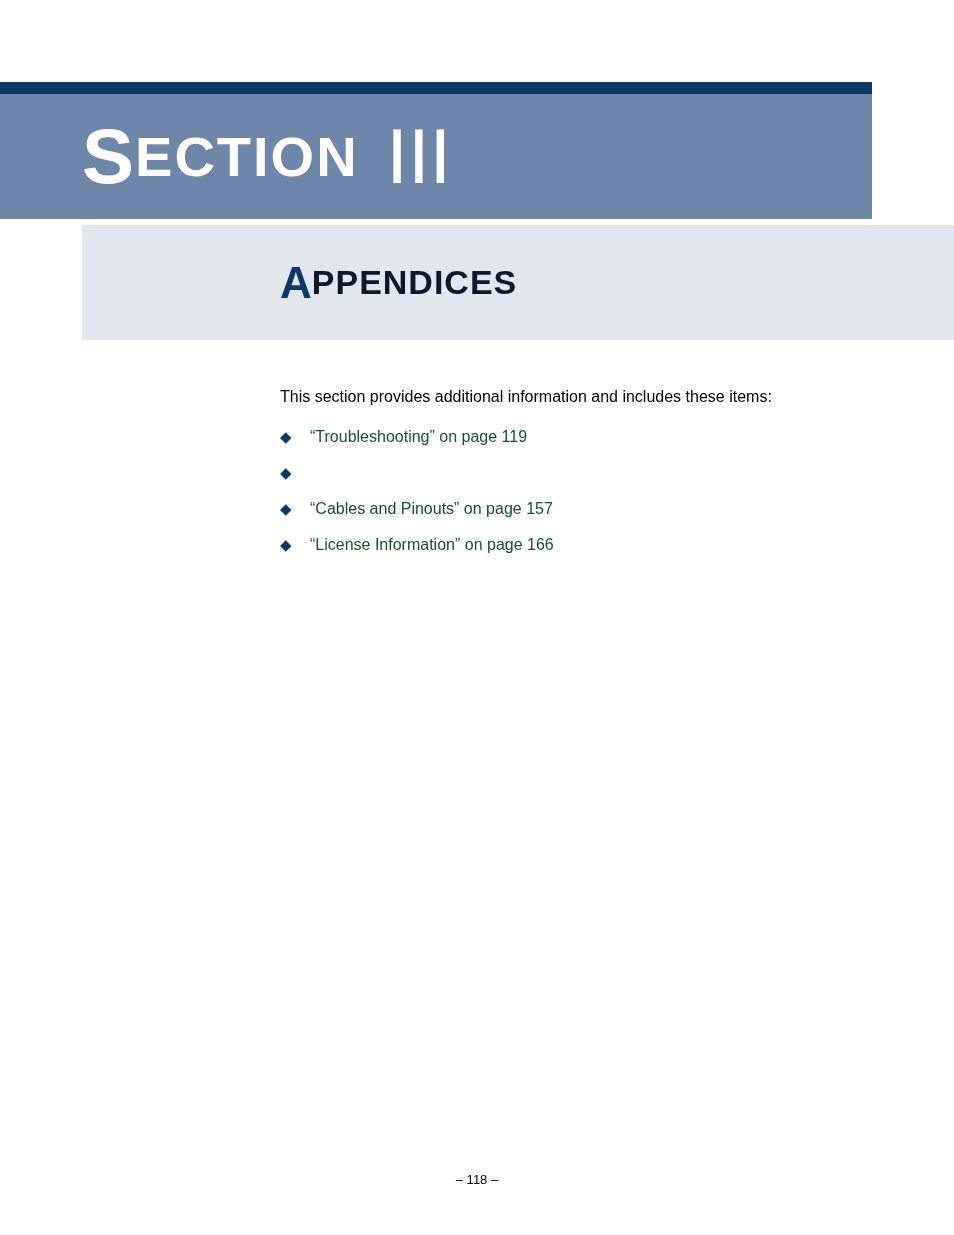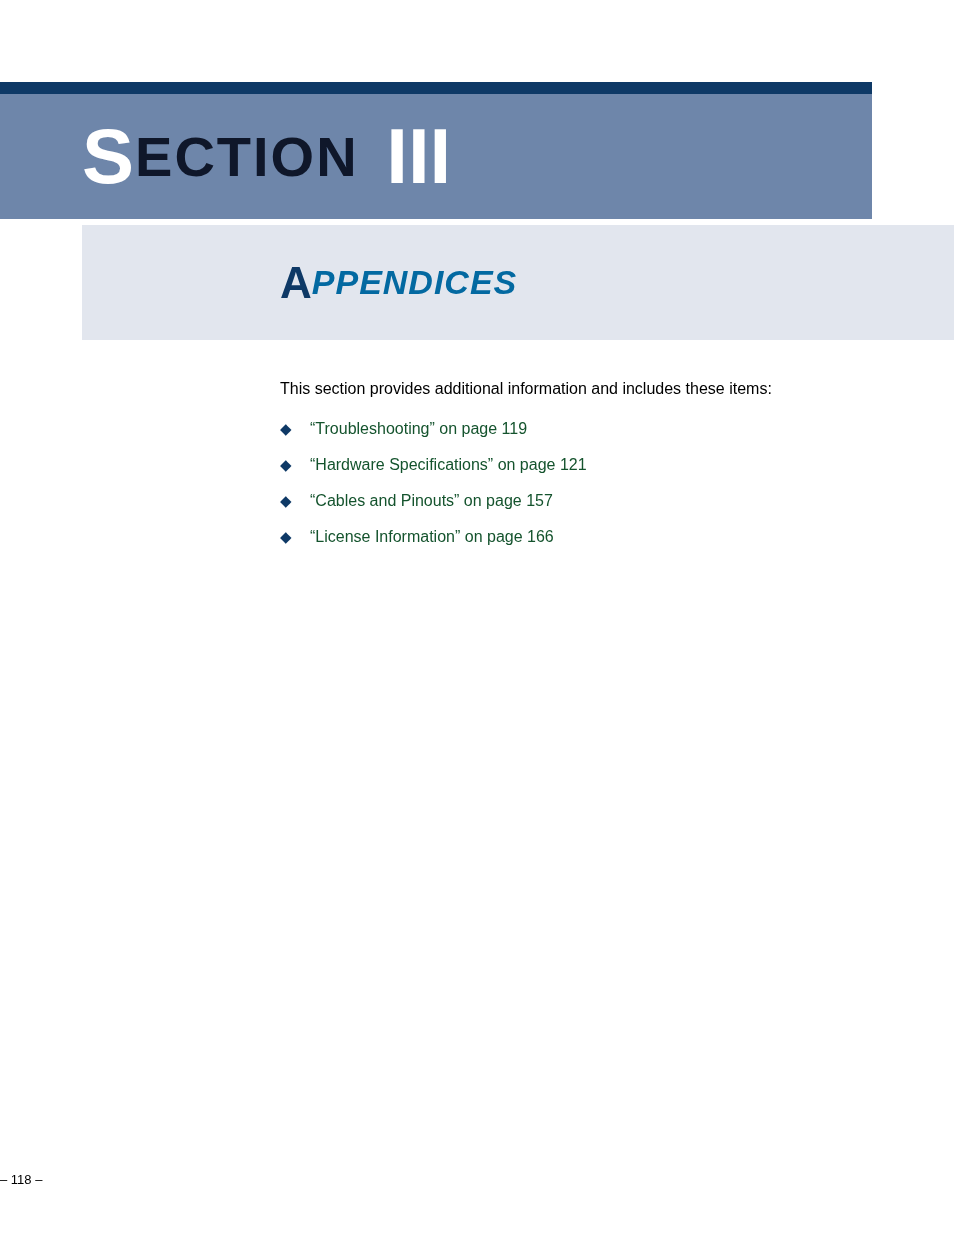--- a/index.html
+++ b/index.html
@@ -23,38 +23,38 @@
     top: 94px;
     left: 0;
     width: 872px;
     height: 125px;
     background: #6e86aa;
     display: flex;
     align-items: center;
     padding-left: 82px;
   }
   .section-banner .cap1 { font-size: 78px; font-weight: bold; color: #ffffff; letter-spacing: 1px; }
-  .section-banner .rest { font-size: 56px; font-weight: bold; color: #0f172a; letter-spacing: 2px; }
-  .section-banner .num  { font-size: 78px; font-weight: bold; color: #ffffff; margin-left: 6px; }
+  .section-banner .rest { font-size: 56px; font-weight: bold; color: #ffffff; letter-spacing: 2px; }
+  .section-banner .num  { font-size: 78px; font-weight: normal; color: #ffffff; margin-left: 6px; }
   .title-block {
     position: absolute;
     top: 225px;
     left: 82px;
     width: 872px;
     height: 115px;
     background: #e2e6ee;
     display: flex;
     align-items: center;
     padding-left: 198px;
   }
   .title-block .cap1 { font-size: 44px; font-weight: bold; color: #0e3966; }
-  .title-block .rest { font-size: 34px; font-weight: bold; color: #0369a1; letter-spacing: 1px; font-style: italic; }
+  .title-block .rest { font-size: 34px; font-weight: bold; color: #0f172a; letter-spacing: 1px; }
   .content {
     position: absolute;
-    top: 380px;
+    top: 388px;
     left: 280px;
     width: 590px;
   }
   .intro {
     font-size: 16px;
     color: #000000;
   }
   .link-list {
     margin-top: 22px;
   }
@@ -71,21 +71,21 @@
   }
   .link-text {
     color: #14532d;
     font-size: 16px;
   }
   .page-footer {
     position: absolute;
     bottom: 48px;
     left: 0;
     width: 954px;
-    text-align: left;
+    text-align: center;
     font-size: 13px;
     color: #000000;
   }
 </style>
 </head>
 <body>
 
 <div class="top-dark-bar"></div>
 
 <div class="section-banner">
@@ -101,21 +101,20 @@
 
 <div class="content">
   <p class="intro">This section provides additional information and includes these items:</p>
   <div class="link-list">
     <div class="link-item">
       <span class="bullet">◆</span>
       <a class="link-text">“Troubleshooting” on page 119</a>
     </div>
     <div class="link-item">
       <span class="bullet">◆</span>
-      <a class="link-text">“Hardware Specifications” on page 121</a>
     </div>
     <div class="link-item">
       <span class="bullet">◆</span>
       <a class="link-text">“Cables and Pinouts” on page 157</a>
     </div>
     <div class="link-item">
       <span class="bullet">◆</span>
       <a class="link-text">“License Information” on page 166</a>
     </div>
   </div>

